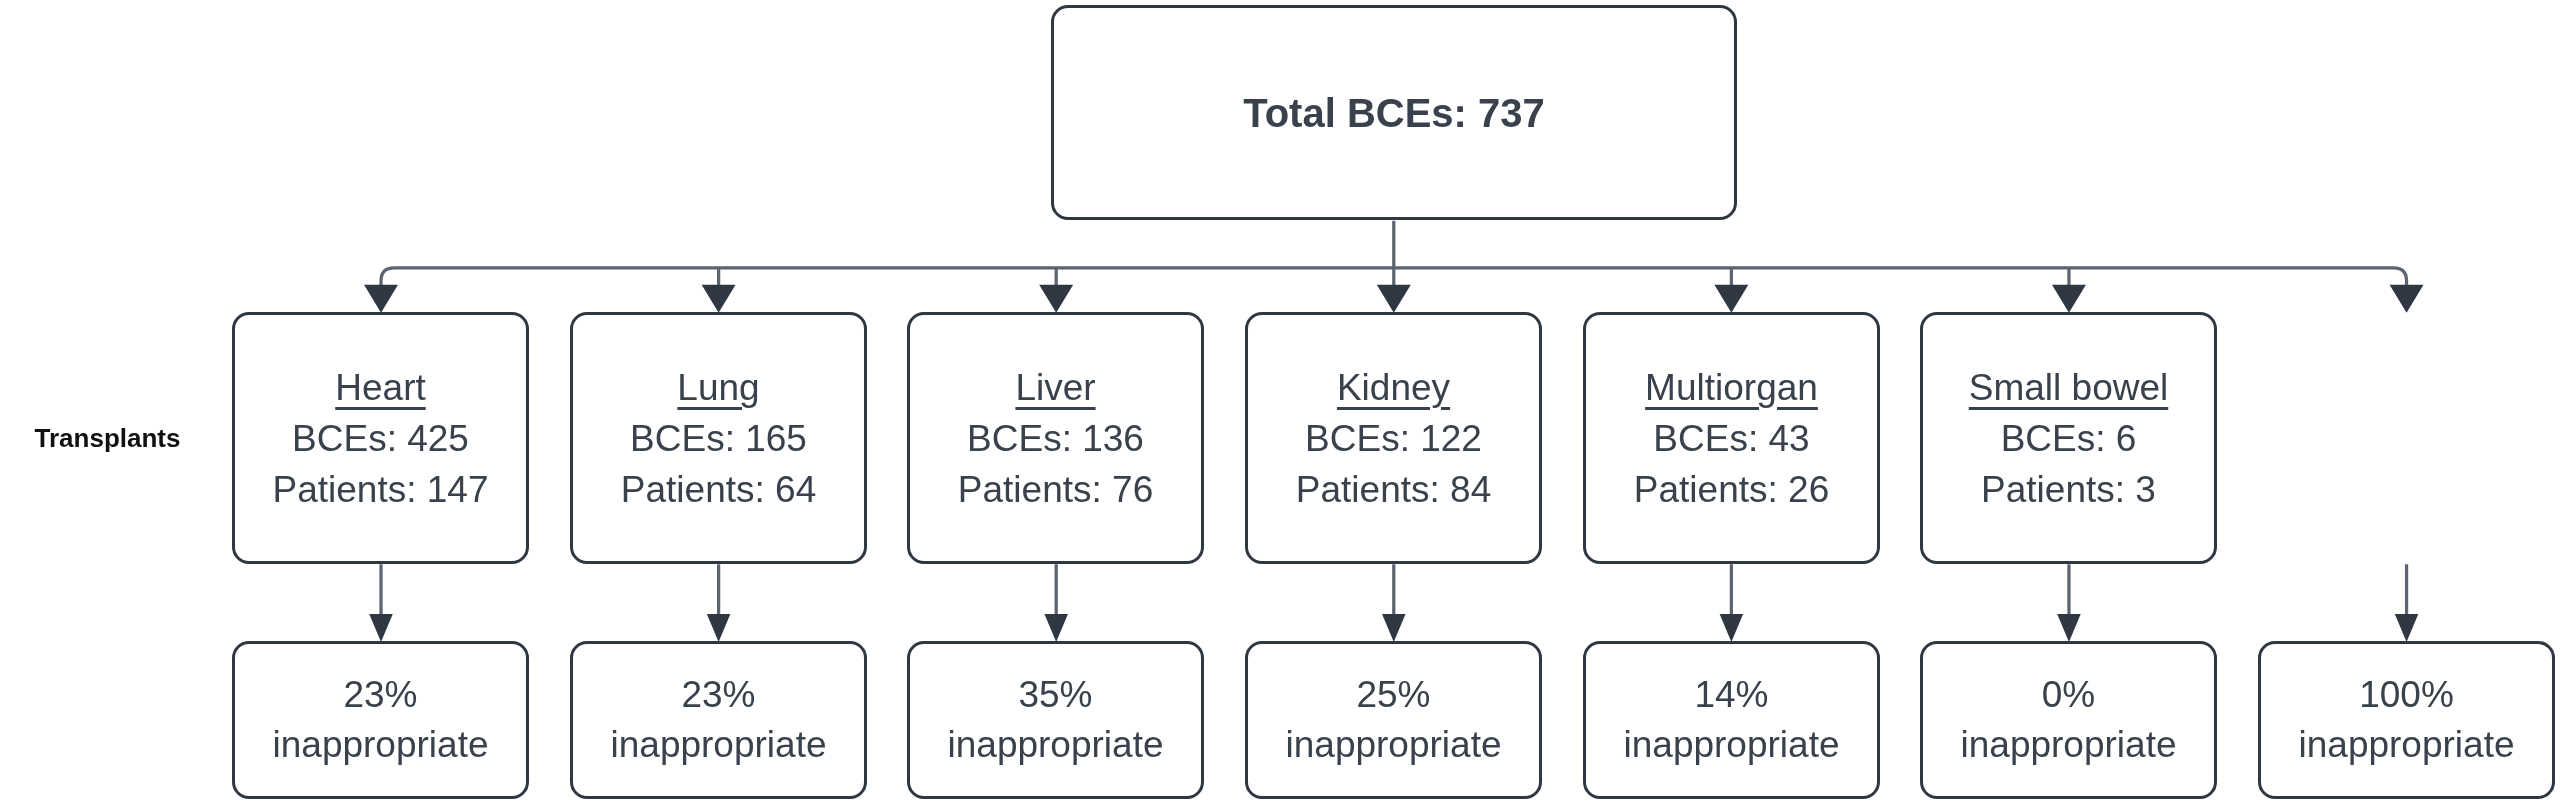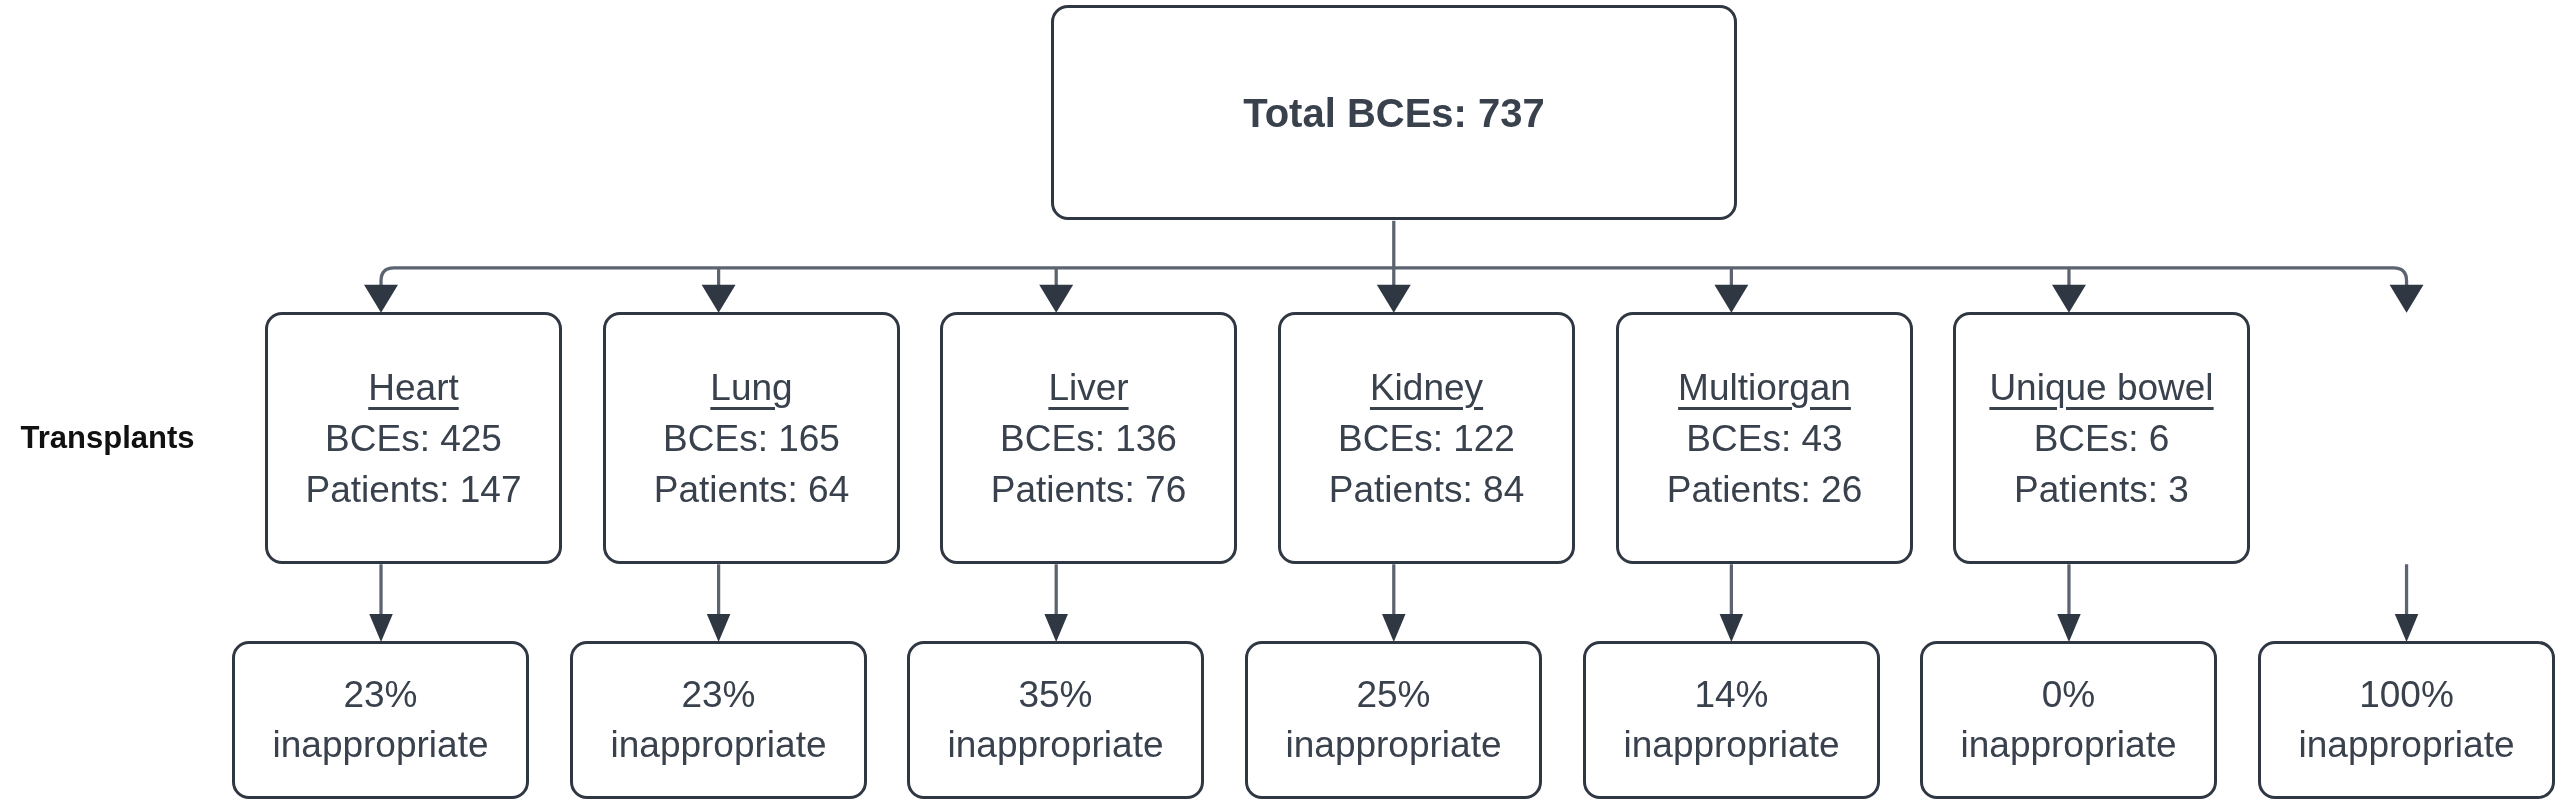--- a/index.html
+++ b/index.html
@@ -16,33 +16,33 @@
     display:flex; flex-direction:column; align-items:center; justify-content:center;
     text-align:center; z-index:1;
   }
   .top-box {
     left:1051px; top:5.2px; width:686px; height:215px;
     font-weight:bold; font-size:40px; line-height:56px;
   }
   .col { position:absolute; top:0; height:804px; width:338px; z-index:1; }
   .organ-box {
     left:20px; top:312px; width:297px; height:252px;
-    font-size:37px; line-height:51px;margin-left:33px;
+    font-size:37px; line-height:51px;
   }
   .organ-name {
     text-decoration:underline; text-decoration-thickness:2.6px; text-underline-offset:6.5px;
   }
   .pct-box {
     left:20px; top:641px; width:297px; height:158px;
     font-size:37px; line-height:50px;
   }
   .row-label {
     position:absolute; left:0; top:312px; width:215px; height:252px; z-index:1;
     display:flex; align-items:center; justify-content:center;
-    font-weight:bold; font-size:31px; color:var(--label-text, #111111);
+    font-weight:bold; font-size:26px; color:var(--label-text, #111111);
   }
   .line { stroke:var(--line, #5b6470); stroke-width:5; fill:none; }
   .arrowhead { fill:var(--stroke, #2f3742); stroke:none; }
 </style>
 </head>
 <body>
 
 <div class="canvas">
 
   <svg class="connector-layer" viewBox="0 0 3945 1231" xmlns="http://www.w3.org/2000/svg">
@@ -143,21 +143,21 @@
       <div>Patients: 26</div>
     </div>
     <div class="box pct-box">
       <div>14%</div>
       <div>inappropriate</div>
     </div>
   </div>
 
   <div class="col" style="left:1900px">
     <div class="box organ-box">
-      <div class="organ-name">Unique bowel</div>
+      <div class="organ-name">Small bowel</div>
       <div>BCEs: 6</div>
       <div>Patients: 3</div>
     </div>
     <div class="box pct-box">
       <div>0%</div>
       <div>inappropriate</div>
     </div>
   </div>
 
   <div class="col" style="left:2238px">

